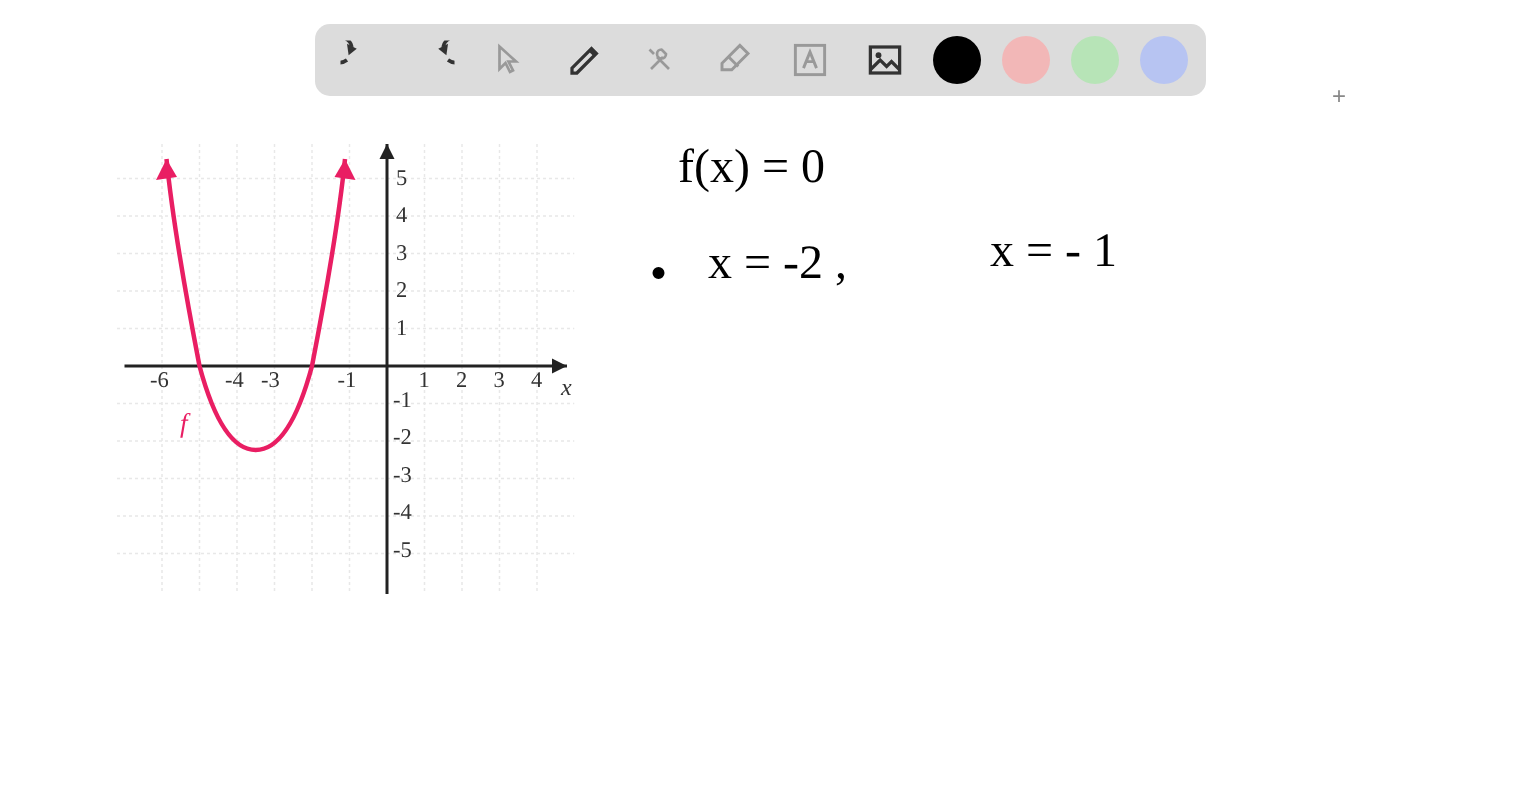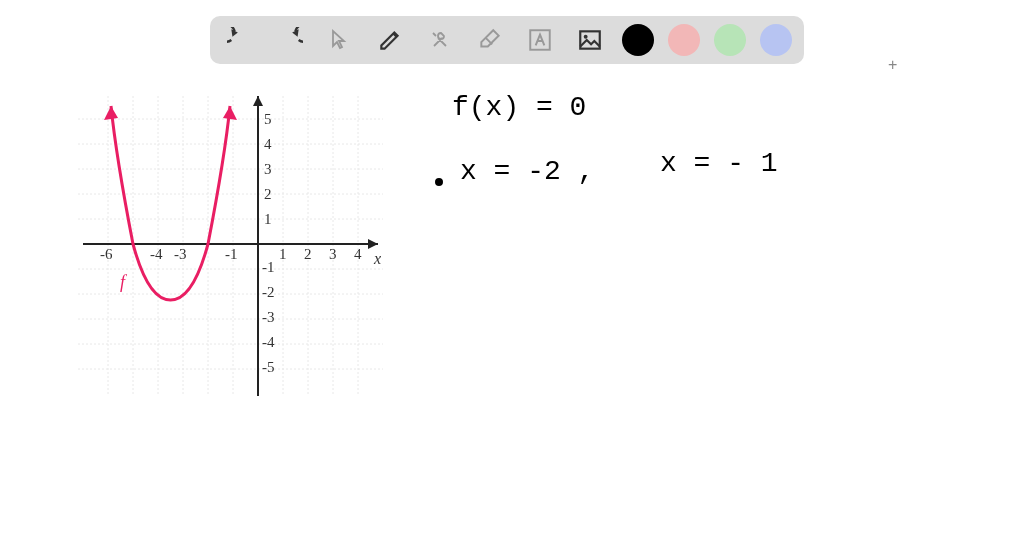--- a/index.html
+++ b/index.html
@@ -72,22 +72,22 @@
     .curve polygon { fill: #e91e63; }
     .f-label {
       position: absolute;
       font-style: italic;
       color: #e91e63;
       font-size: 18px;
       font-family: "Times New Roman", serif;
     }
     .handwriting {
       position: absolute;
-      font-family: Liberation Mono, monospace;
-      font-size: 28px;
+      font-family: Liberation Serif, serif;
+      font-size: 32px;
       color: #000;
       white-space: nowrap;
     }
     .hw-bullet {
       position: absolute;
       width: 8px;
       height: 8px;
       border: 2px solid #000;
       border-radius: 50%;
       background: #000;
@@ -223,14 +223,14 @@
   <span class="tick" style="left:184px;top:188px">-2</span>
   <span class="tick" style="left:184px;top:213px">-3</span>
   <span class="tick" style="left:184px;top:238px">-4</span>
   <span class="tick" style="left:184px;top:263px">-5</span>
 
   <span class="axis-label" style="left:296px;top:154px; font-style:italic">x</span>
 </div>
 
 <div class="handwriting" style="top:92px;left:452px">f(x) = 0</div>
 <div class="hw-bullet" style="top:178px;left:435px"></div>
-<div class="handwriting" style="top:156px;left:460px">x = -2 ,</div>
+<div class="handwriting" style="top:156px;left:472px">x = -2 ,</div>
 <div class="handwriting" style="top:148px;left:660px">x = - 1</div>
 
 </body></html>

